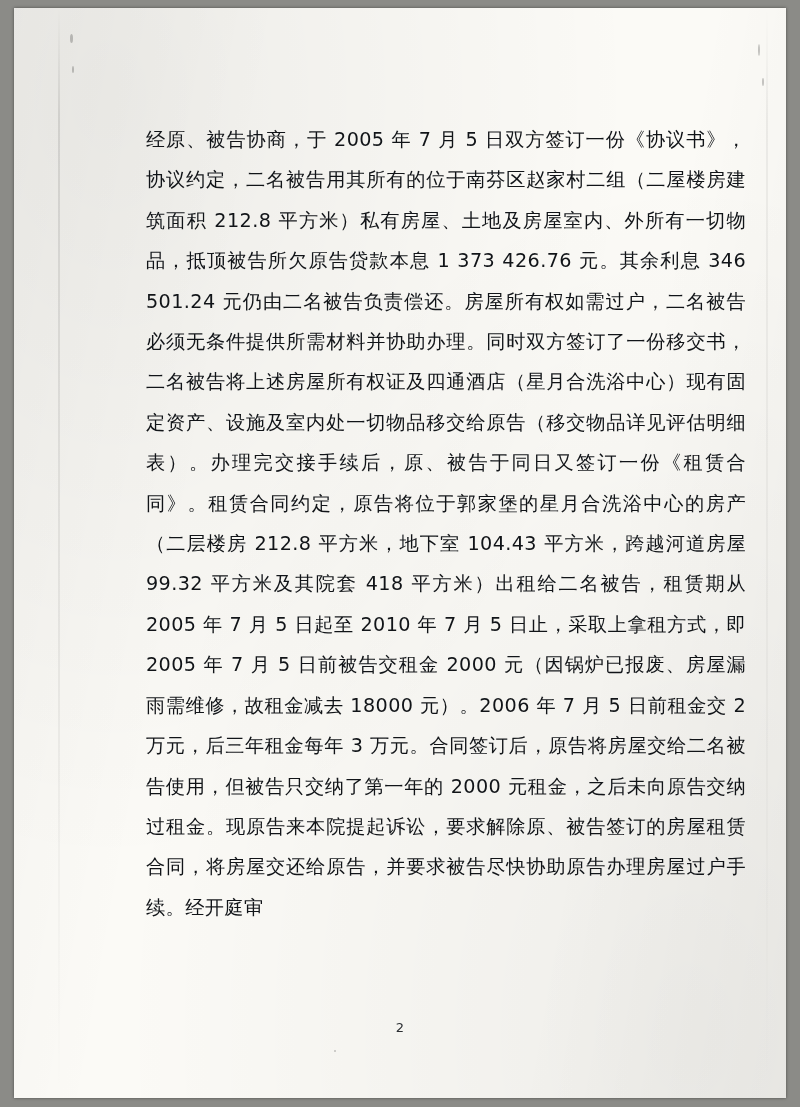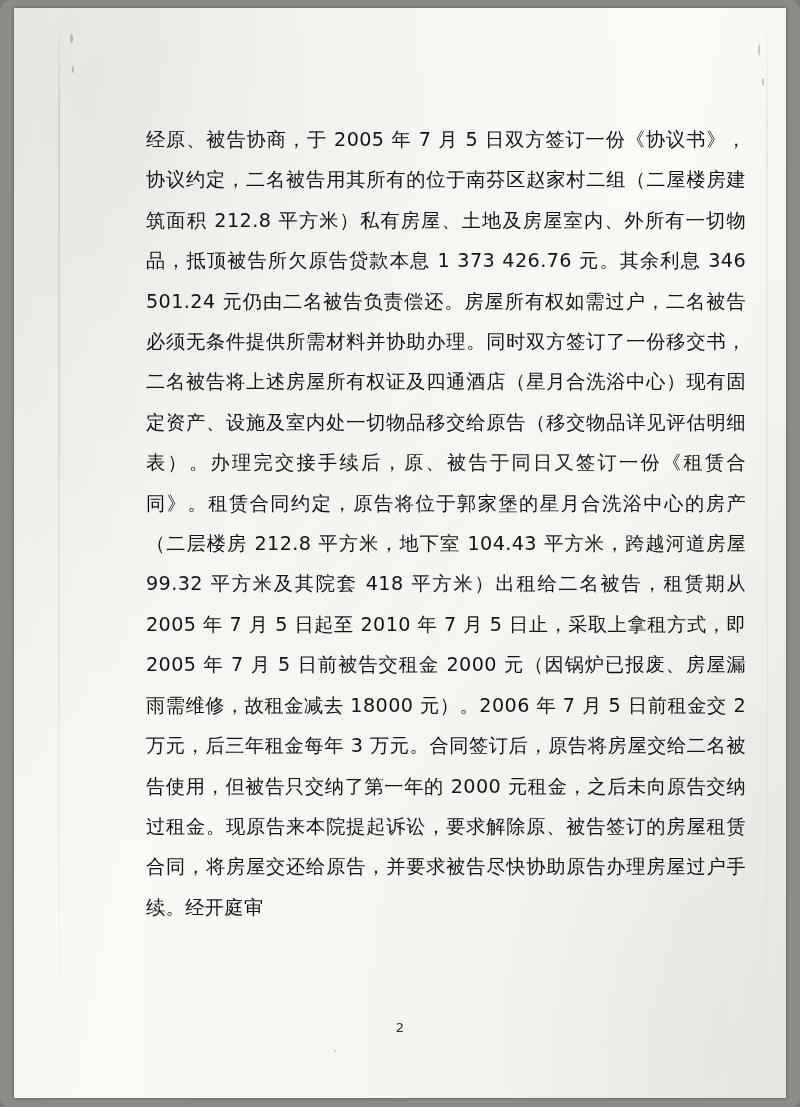--- a/index.html
+++ b/index.html
@@ -11,21 +11,20 @@
     width: 800px;
     height: 1107px;
     overflow: hidden;
     font-family: "DejaVu Sans", "Liberation Sans", sans-serif;
   }
   .scan-frame {
     position: relative;
     width: 800px;
     height: 1107px;
     background: #8b8b87;
-    border-radius: 10px;
   }
   
   .page {
     position: absolute;
     left: 14px;
     top: 8px;
     width: 772px;
     height: 1090px;
     background: #fbfaf6;
     box-shadow: 0 0 3px rgba(0,0,0,0.45);

